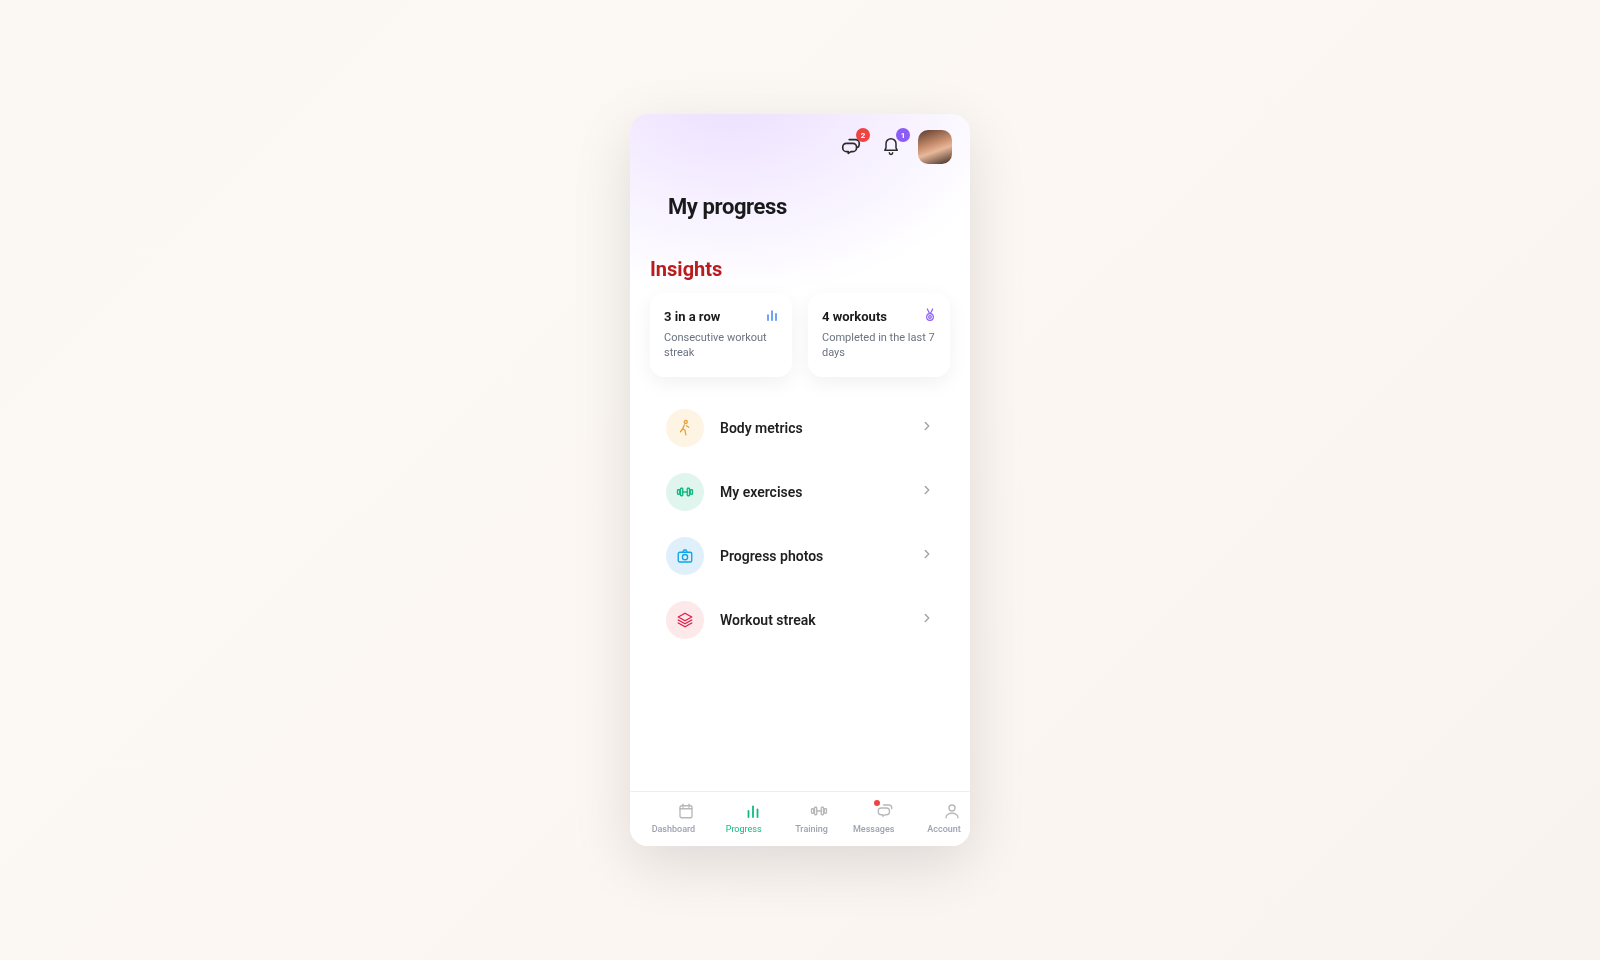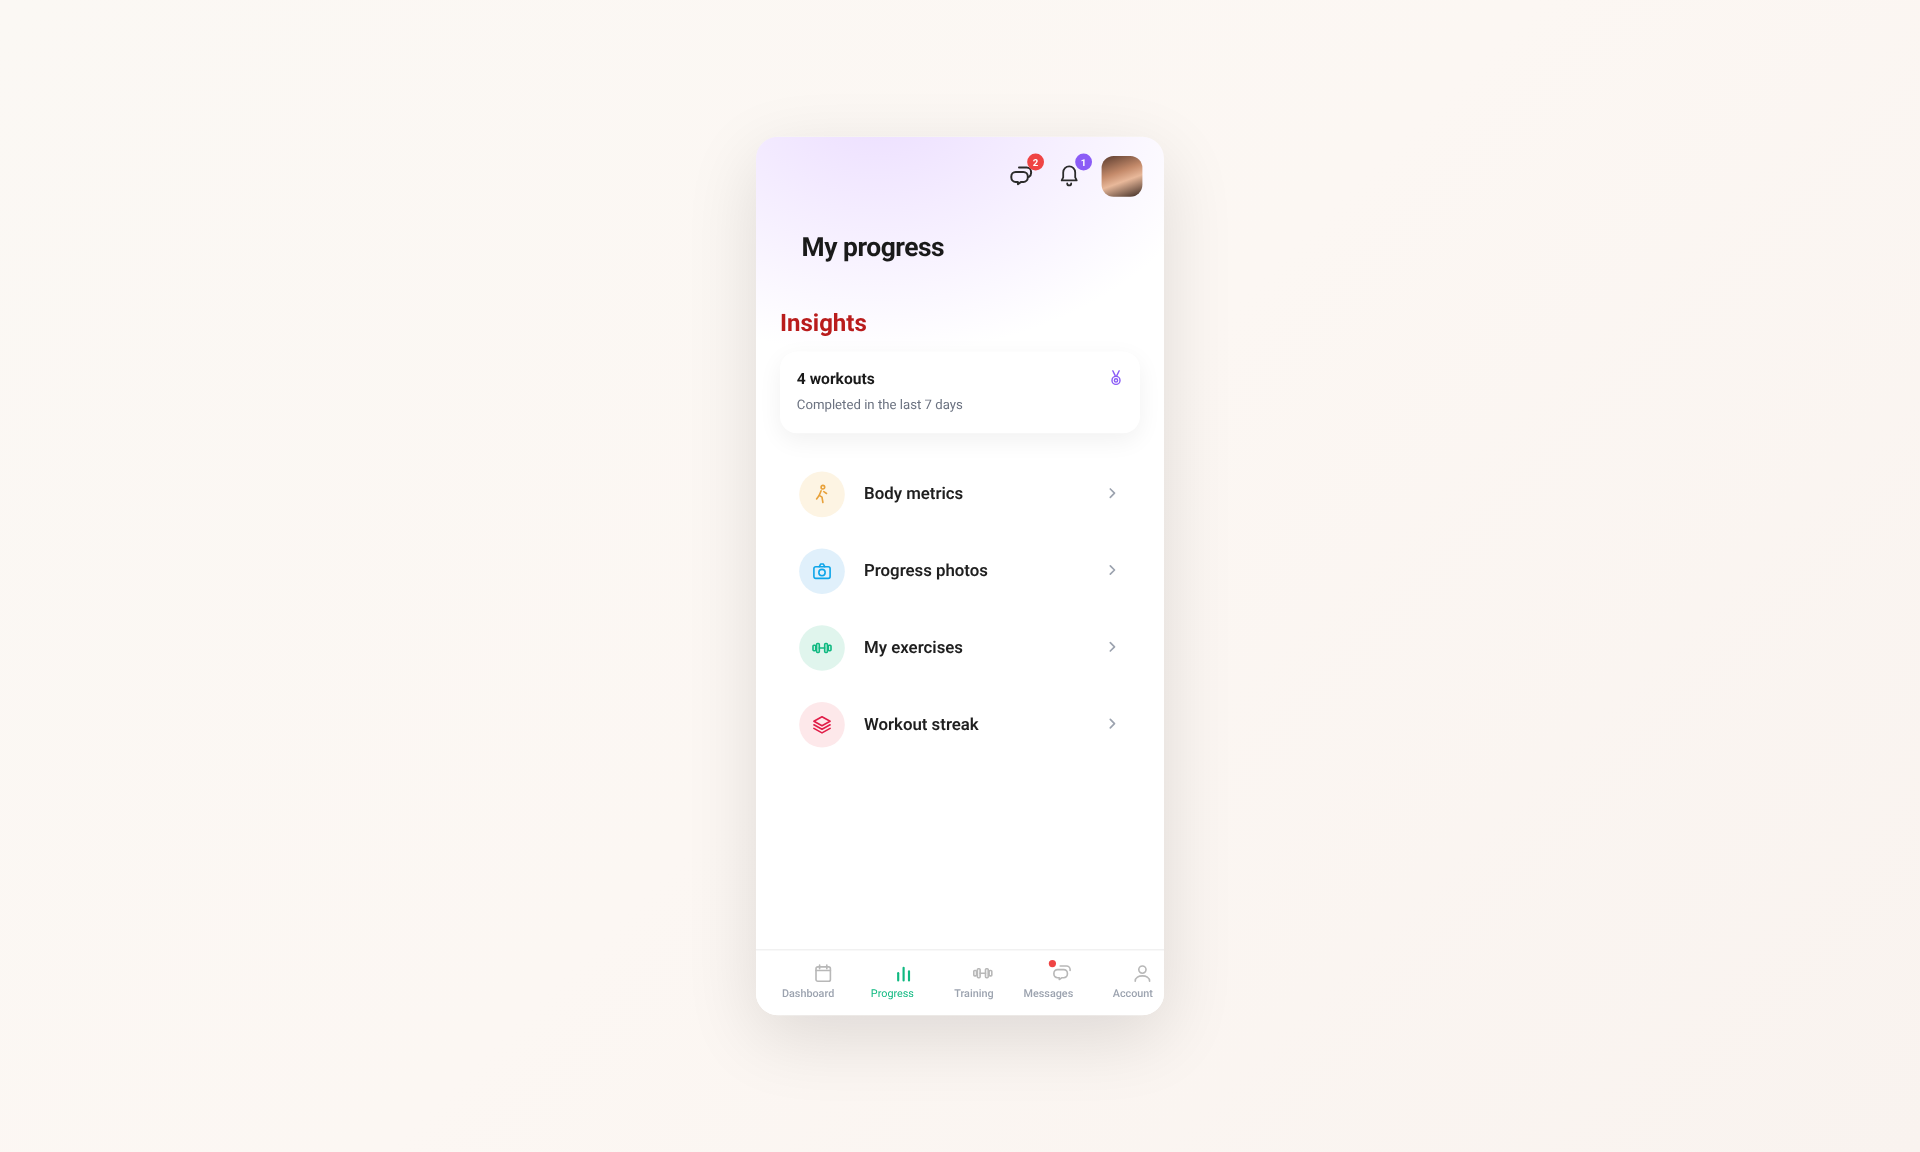--- a/index.html
+++ b/index.html
@@ -212,20 +212,31 @@
       <span class="badge badge-purple">1</span>
     </div>
     <div class="avatar"></div>
   </div>
 
   <h1 class="page-title">My progress</h1>
 
   <h2 class="section-title">Insights</h2>
   <div class="cards">
     <div class="card">
+      <div class="card-title">3 in a row</div>
+      <div class="card-sub">Consecutive workout streak</div>
+      <span class="card-icon">
+        <svg width="16" height="16" viewBox="0 0 24 24" fill="none" stroke="#3b82f6" stroke-width="2.2" stroke-linecap="round">
+          <line x1="6" y1="20" x2="6" y2="12"></line>
+          <line x1="12" y1="20" x2="12" y2="6"></line>
+          <line x1="18" y1="20" x2="18" y2="10"></line>
+        </svg>
+      </span>
+    </div>
+    <div class="card">
       <div class="card-title">4 workouts</div>
       <div class="card-sub">Completed in the last 7 days</div>
       <span class="card-icon">
         <svg width="16" height="16" viewBox="0 0 24 24" fill="none" stroke="#8b5cf6" stroke-width="1.8" stroke-linecap="round" stroke-linejoin="round">
           <circle cx="12" cy="15" r="5"></circle>
           <circle cx="12" cy="15" r="2"></circle>
           <path d="M8 3l3 6"></path>
           <path d="M16 3l-3 6"></path>
         </svg>
       </span>
@@ -245,53 +256,53 @@
       </div>
       <div class="menu-label">Body metrics</div>
       <span class="chevron">
         <svg width="14" height="14" viewBox="0 0 24 24" fill="none" stroke="currentColor" stroke-width="2.4" stroke-linecap="round" stroke-linejoin="round">
             <polyline points="9 18 15 12 9 6"></polyline>
           </svg>
       </span>
     </div>
 
     <div class="menu-item">
-      <div class="menu-icon-wrap bg-blue">
-        <svg width="18" height="18" viewBox="0 0 24 24" fill="none" stroke="#0ea5e9" stroke-width="1.8" stroke-linecap="round" stroke-linejoin="round">
-          <rect x="3" y="7" width="18" height="13" rx="2"></rect>
-          <circle cx="12" cy="13.5" r="3.5"></circle>
-          <path d="M9 7l1.5-3h3L15 7"></path>
-        </svg>
-      </div>
-      <div class="menu-label">Progress photos</div>
-      <span class="chevron">
-        <svg width="14" height="14" viewBox="0 0 24 24" fill="none" stroke="currentColor" stroke-width="2.4" stroke-linecap="round" stroke-linejoin="round">
-            <polyline points="9 18 15 12 9 6"></polyline>
-          </svg>
-      </span>
-    </div>
-
-    <div class="menu-item">
       <div class="menu-icon-wrap bg-green">
         <svg width="18" height="18" viewBox="0 0 24 24" fill="none" stroke="#10b981" stroke-width="1.8" stroke-linecap="round" stroke-linejoin="round">
           <rect x="2" y="9" width="3" height="6" rx="1"></rect>
           <rect x="19" y="9" width="3" height="6" rx="1"></rect>
           <rect x="6" y="7" width="3" height="10" rx="1"></rect>
           <rect x="15" y="7" width="3" height="10" rx="1"></rect>
           <line x1="9" y1="12" x2="15" y2="12"></line>
         </svg>
       </div>
       <div class="menu-label">My exercises</div>
       <span class="chevron">
         <svg width="14" height="14" viewBox="0 0 24 24" fill="none" stroke="currentColor" stroke-width="2.4" stroke-linecap="round" stroke-linejoin="round">
             <polyline points="9 18 15 12 9 6"></polyline>
           </svg>
       </span>
     </div>
 
+    <div class="menu-item">
+      <div class="menu-icon-wrap bg-blue">
+        <svg width="18" height="18" viewBox="0 0 24 24" fill="none" stroke="#0ea5e9" stroke-width="1.8" stroke-linecap="round" stroke-linejoin="round">
+          <rect x="3" y="7" width="18" height="13" rx="2"></rect>
+          <circle cx="12" cy="13.5" r="3.5"></circle>
+          <path d="M9 7l1.5-3h3L15 7"></path>
+        </svg>
+      </div>
+      <div class="menu-label">Progress photos</div>
+      <span class="chevron">
+        <svg width="14" height="14" viewBox="0 0 24 24" fill="none" stroke="currentColor" stroke-width="2.4" stroke-linecap="round" stroke-linejoin="round">
+            <polyline points="9 18 15 12 9 6"></polyline>
+          </svg>
+      </span>
+    </div>
+
 
     <div class="menu-item">
       <div class="menu-icon-wrap bg-red">
         <svg width="18" height="18" viewBox="0 0 24 24" fill="none" stroke="#e11d48" stroke-width="1.8" stroke-linecap="round" stroke-linejoin="round">
           <polygon points="12 3 21 8 12 13 3 8 12 3"></polygon>
           <polyline points="3 12 12 17 21 12"></polyline>
           <polyline points="3 16 12 21 21 16"></polyline>
         </svg>
       </div>
       <div class="menu-label">Workout streak</div>

